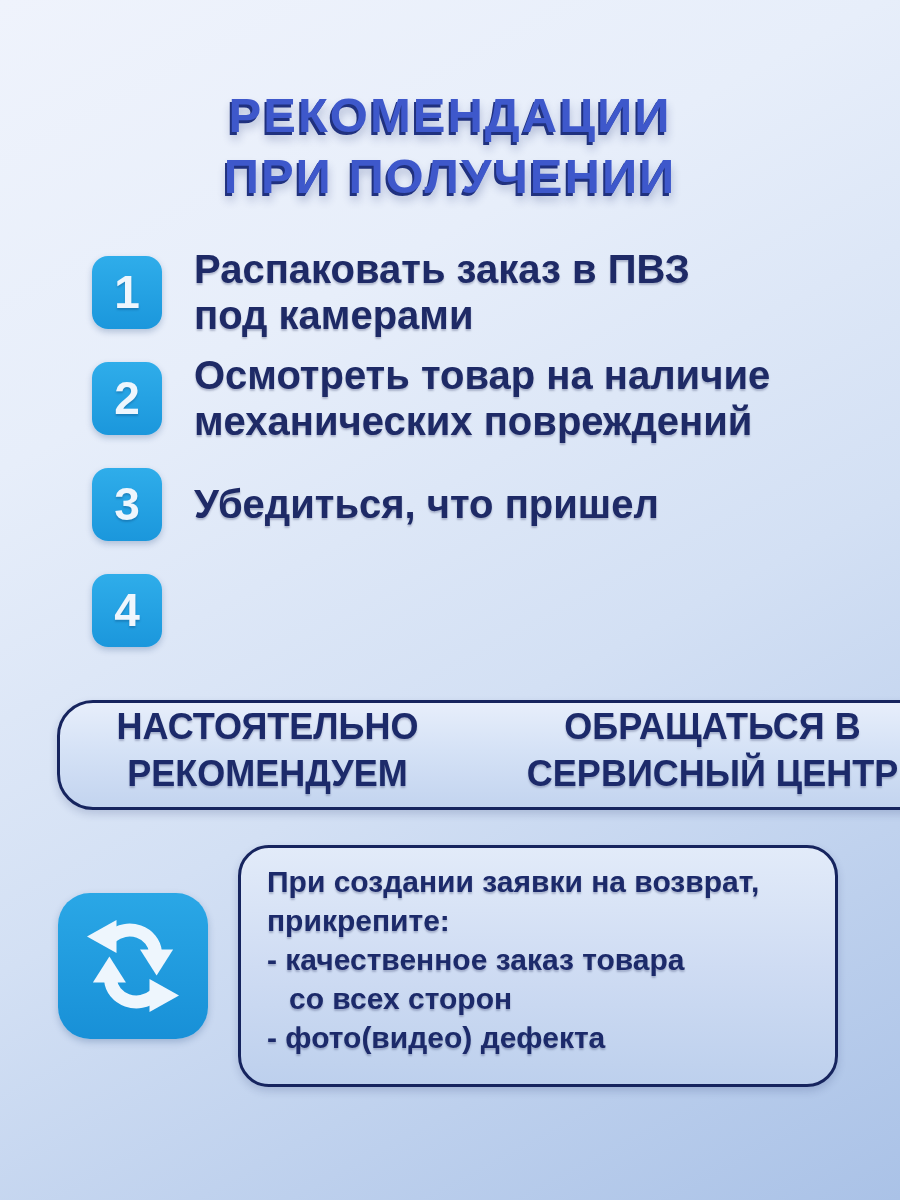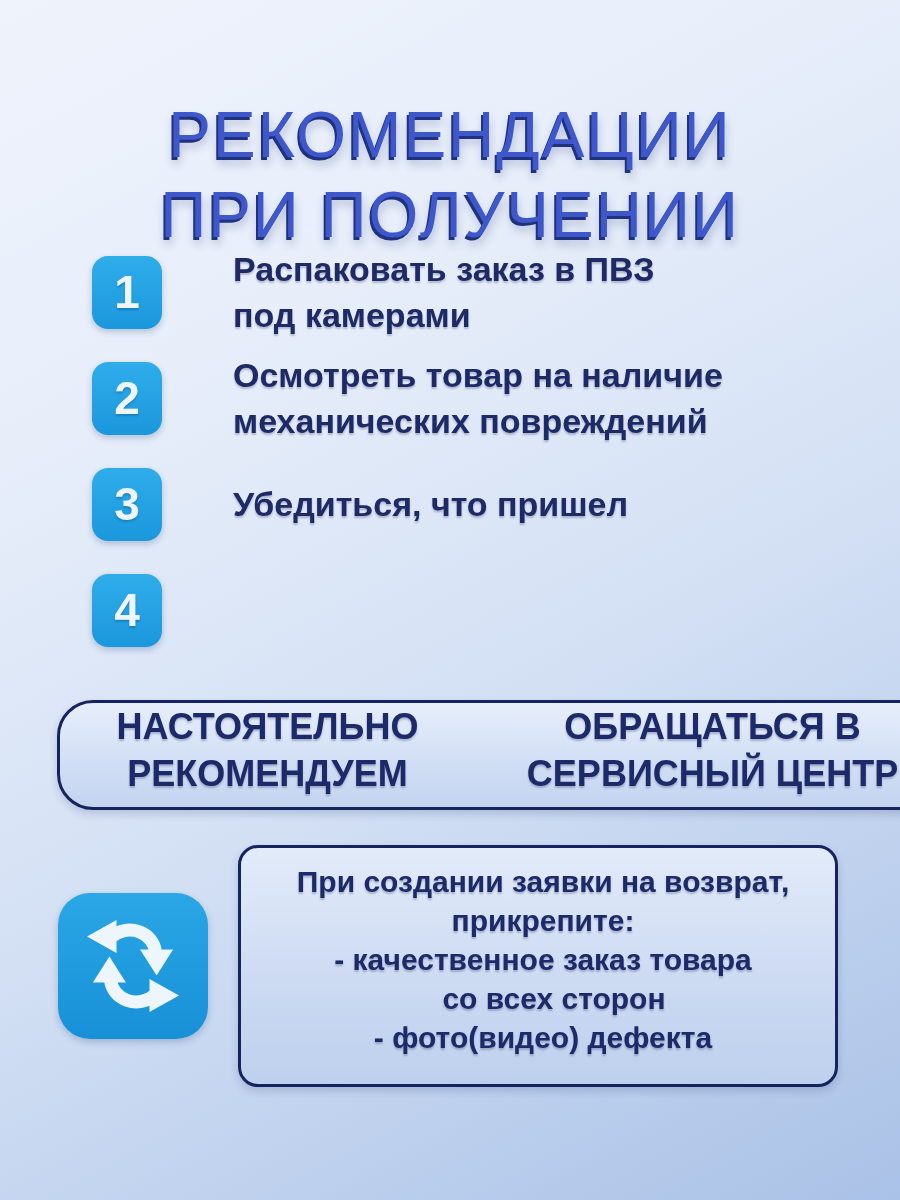--- a/index.html
+++ b/index.html
@@ -13,22 +13,22 @@
     width: 900px; height: 1200px;
     background: linear-gradient(152deg, #eff3fc 0%, #e7eefa 28%, #d3e0f4 58%, #aac2e7 100%);
     overflow: hidden;
   }
 
   
   .title {
     position: absolute;
     top: 52px; left: 0; right: 0;
     text-align: center;
-    font-size: 64px;
-    font-weight: 400;
+    font-size: 49px;
+    font-weight: 700;
     letter-spacing: 2px;
     line-height: 1.25;
     color: #3e58cb;
     text-shadow: -2px 3px 0 #20317e, 0 7px 10px rgba(30,50,120,0.30);
   }
   .title-line { display: block; }
 
   
   .items {
     position: absolute;
@@ -49,27 +49,26 @@
     box-shadow: 0 3px 6px rgba(20, 60, 120, 0.25);
     color: #eef6fd;
     font-size: 46px;
     font-weight: 700;
     display: flex;
     align-items: center;
     justify-content: center;
     text-shadow: 0 2px 2px rgba(10, 60, 110, 0.30);
   }
   .item-text {
-    font-size: 34px;
+    font-size: 40px;
     font-weight: 700;
     line-height: 46px;
     color: #1e2a66;
     text-shadow: 0 2px 2px rgba(15, 25, 70, 0.25);
     white-space: nowrap;
-    margin-left: 39px;
   }
 
   
   .banner {
     position: absolute;
     top: 700px; left: 57px;
     width: 896px; height: 110px;
     box-sizing: border-box;
     border: 3px solid #16245e;
     border-radius: 36px;
@@ -99,31 +98,30 @@
     justify-content: center;
   }
   .exchange-tile svg { width: 118px; height: 118px; }
 
   .return-box {
     position: absolute;
     top: 845px; left: 238px;
     width: 600px; height: 242px;
     box-sizing: border-box;
     border: 3px solid #16245e;
-    border-radius: 20px;
+    border-radius: 31px;
     background: linear-gradient(180deg, #e2ebf9 0%, #cfdcf3 50%, #bdd0ed 100%);
     box-shadow: 0 4px 8px rgba(20, 40, 100, 0.18);
     padding: 14px 16px 10px 26px;
     font-size: 30px;
     font-weight: 700;
     line-height: 39px;
     color: #1c2a6a;
     text-shadow: 0 2px 2px rgba(15, 25, 70, 0.25);
     white-space: nowrap;
-    text-align: center;
   }
   .rb-indent { padding-left: 22px; }
 </style>
 </head>
 <body>
 
 <div class="canvas">
 
   <h1 class="title">
     <span class="title-line">РЕКОМЕНДАЦИИ</span>

